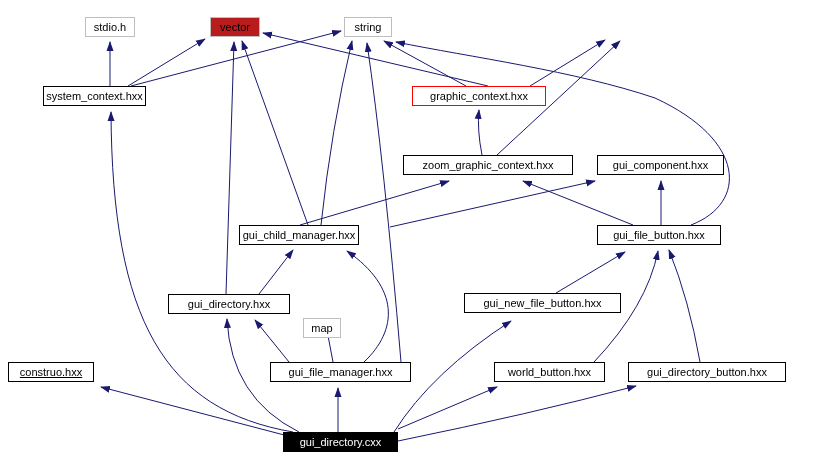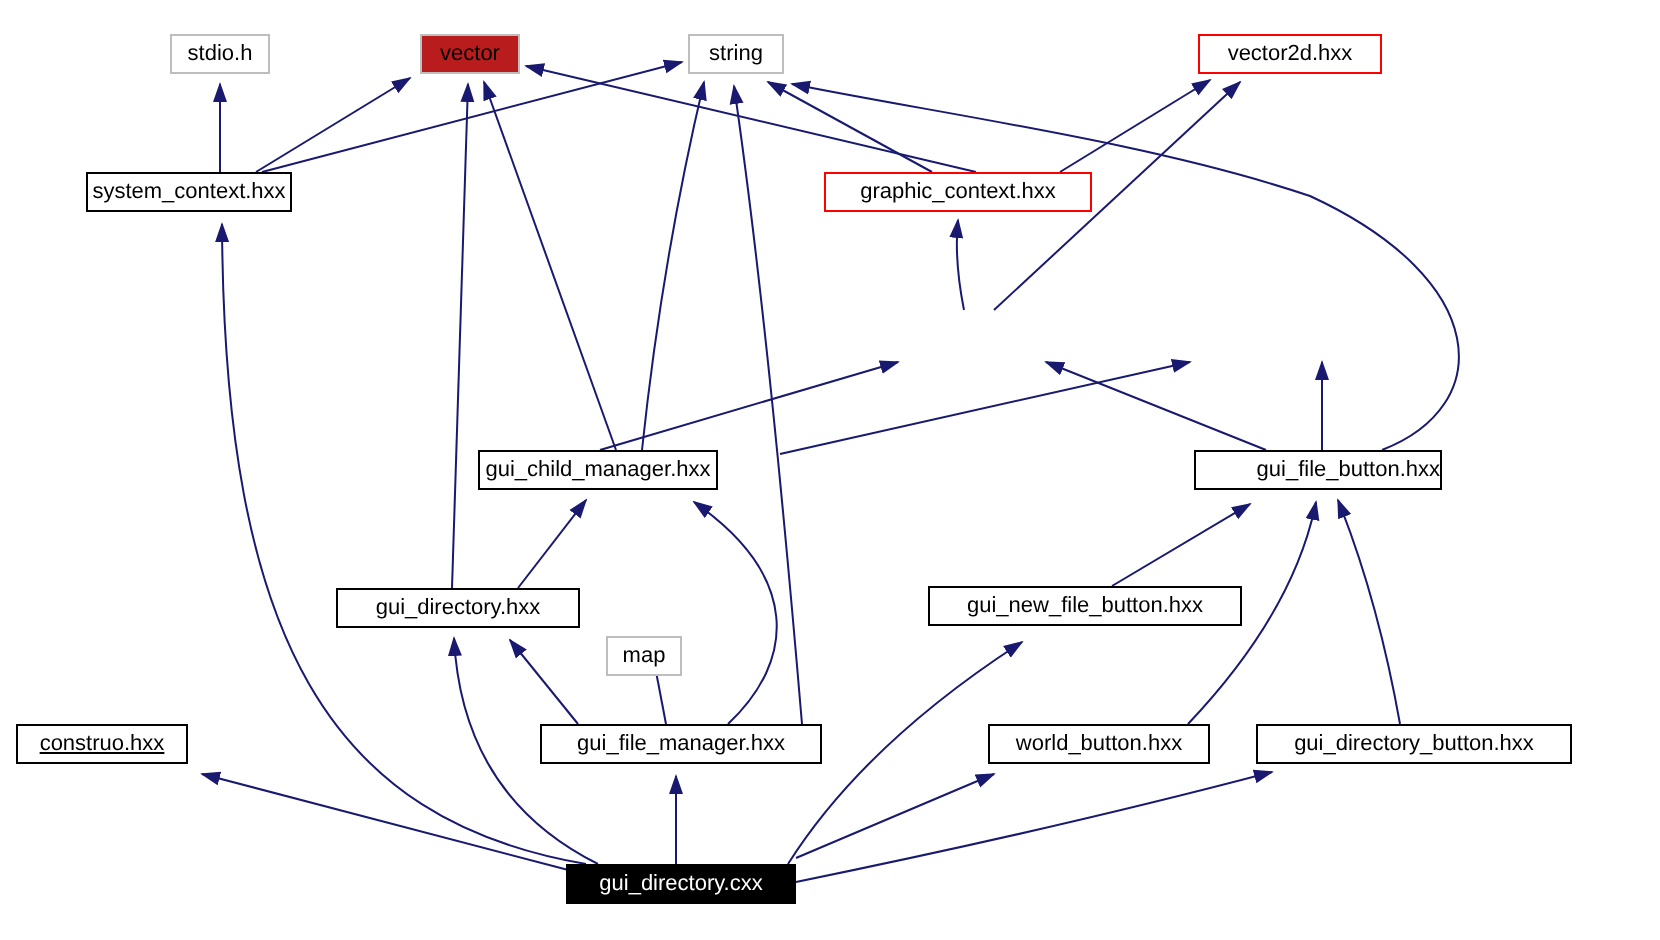--- a/index.html
+++ b/index.html
@@ -52,25 +52,26 @@
       <path d="M293,432 C165,410 112,320 111,112" class="edge" stroke="#191970" marker-end="url(#arrowhead)"></path>
       <path d="M299,432 Q231,398 227,319" class="edge" stroke="#191970" marker-end="url(#arrowhead)"></path>
       <path d="M338,432 L338,388" class="edge" stroke="#191970" marker-end="url(#arrowhead)"></path>
       <path d="M394,432 Q432,372 511,321" class="edge" stroke="#191970" marker-end="url(#arrowhead)"></path>
       <path d="M398,429 L497,387" class="edge" stroke="#191970" marker-end="url(#arrowhead)"></path>
       <path d="M398,441 Q530,414 636,386" class="edge" stroke="#191970" marker-end="url(#arrowhead)"></path>
     </svg>
 <div class="node" style="left: 85px; top: 17px; width: 50px; height: 20px; border-color: rgb(190, 190, 190); background: rgb(255, 255, 255); color: rgb(0, 0, 0);">stdio.h</div>
     <div class="node" style="left: 210px; top: 17px; width: 50px; height: 20px; border-color: rgb(190, 190, 190); background: #b91c1c; color: rgb(0, 0, 0);">vector</div>
     <div class="node" style="left: 344px; top: 17px; width: 48px; height: 20px; border-color: rgb(190, 190, 190); background: rgb(255, 255, 255); color: rgb(0, 0, 0);">string</div>
-    <div class="node" style="left: 599px; top: 17px; width: 92px; height: 20px; border-color: rgb(255, 0, 0); background: rgb(255, 255, 255); color: rgb(0, 0, 0);">vector2d.hxx</div>
     <div class="node" style="left: 43px; top: 86px; width: 103px; height: 20px; border-color: rgb(0, 0, 0); background: rgb(255, 255, 255); color: rgb(0, 0, 0);">system_context.hxx</div>
     <div class="node" style="left: 412px; top: 86px; width: 134px; height: 20px; border-color: rgb(255, 0, 0); background: rgb(255, 255, 255); color: rgb(0, 0, 0);">graphic_context.hxx</div>
+    <div class="node" style="left: 403px; top: 155px; width: 170px; height: 20px; border-color: rgb(0, 0, 0); background: rgb(255, 255, 255); color: rgb(0, 0, 0);">zoom_graphic_context.hxx</div>
+    <div class="node" style="left: 597px; top: 155px; width: 127px; height: 20px; border-color: rgb(0, 0, 0); background: rgb(255, 255, 255); color: rgb(0, 0, 0);">gui_component.hxx</div>
     <div class="node" style="left: 239px; top: 225px; width: 120px; height: 20px; border-color: rgb(0, 0, 0); background: rgb(255, 255, 255); color: rgb(0, 0, 0);">gui_child_manager.hxx</div>
-    <div class="node" style="left: 597px; top: 225px; width: 124px; height: 20px; border-color: rgb(0, 0, 0); background: rgb(255, 255, 255); color: rgb(0, 0, 0); text-align: right;">gui_file_button.hxx</div>
+    <div class="node" style="left: 597px; top: 225px; width: 124px; height: 20px; border-color: rgb(0, 0, 0); background: rgb(255, 255, 255); color: rgb(0, 0, 0);">gui_file_button.hxx</div>
     <div class="node" style="left: 168px; top: 294px; width: 122px; height: 20px; border-color: rgb(0, 0, 0); background: rgb(255, 255, 255); color: rgb(0, 0, 0);">gui_directory.hxx</div>
     <div class="node" style="left: 303px; top: 294px; width: 38px; height: 20px; border-color: rgb(190, 190, 190); background: rgb(255, 255, 255); color: rgb(0, 0, 0); margin-top: 24px;">map</div>
     <div class="node" style="left: 464px; top: 293px; width: 157px; height: 20px; border-color: rgb(0, 0, 0); background: rgb(255, 255, 255); color: rgb(0, 0, 0);">gui_new_file_button.hxx</div>
     <div class="node" style="left: 8px; top: 362px; width: 86px; height: 20px; border-color: rgb(0, 0, 0); background: rgb(255, 255, 255); color: rgb(0, 0, 0); text-decoration: underline;">construo.hxx</div>
     <div class="node" style="left: 270px; top: 362px; width: 141px; height: 20px; border-color: rgb(0, 0, 0); background: rgb(255, 255, 255); color: rgb(0, 0, 0);">gui_file_manager.hxx</div>
     <div class="node" style="left: 494px; top: 362px; width: 111px; height: 20px; border-color: rgb(0, 0, 0); background: rgb(255, 255, 255); color: rgb(0, 0, 0); text-align: center;">world_button.hxx</div>
     <div class="node" style="left: 628px; top: 362px; width: 158px; height: 20px; border-color: rgb(0, 0, 0); background: rgb(255, 255, 255); color: rgb(0, 0, 0);">gui_directory_button.hxx</div>
     <div class="node" style="left: 283px; top: 432px; width: 115px; height: 20px; border-color: rgb(0, 0, 0); background: rgb(0, 0, 0); color: rgb(255, 255, 255);">gui_directory.cxx</div>
   </div>
 

